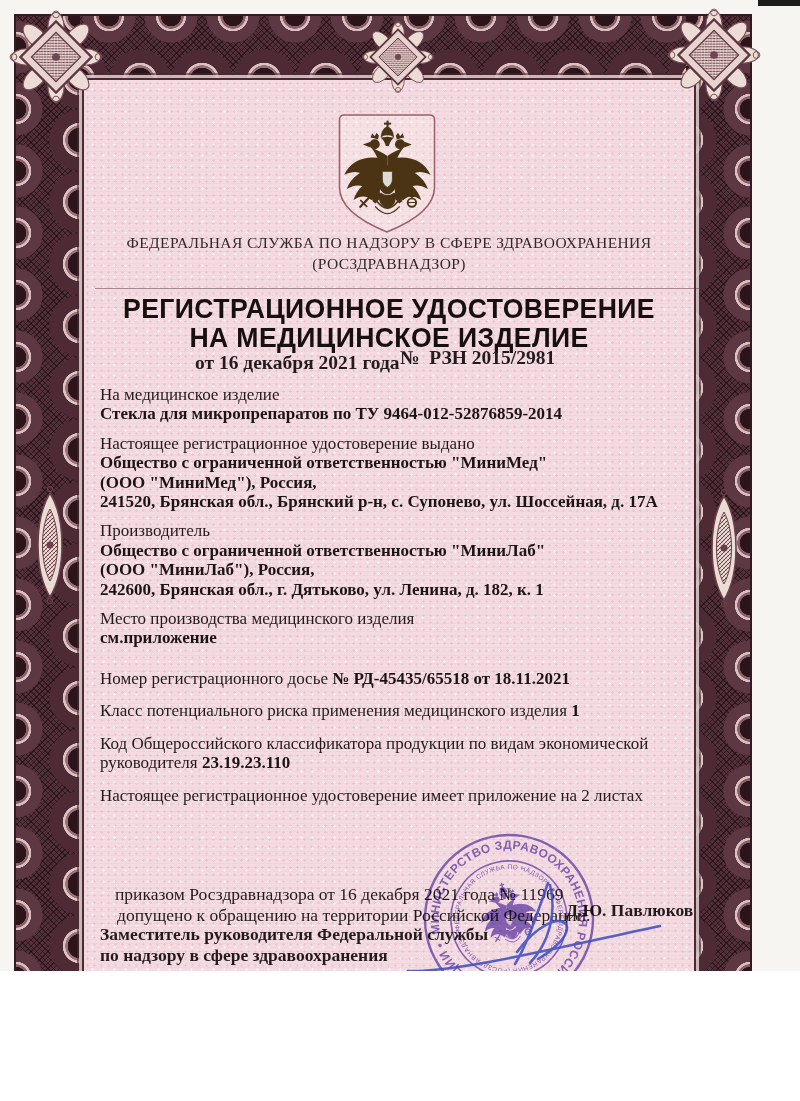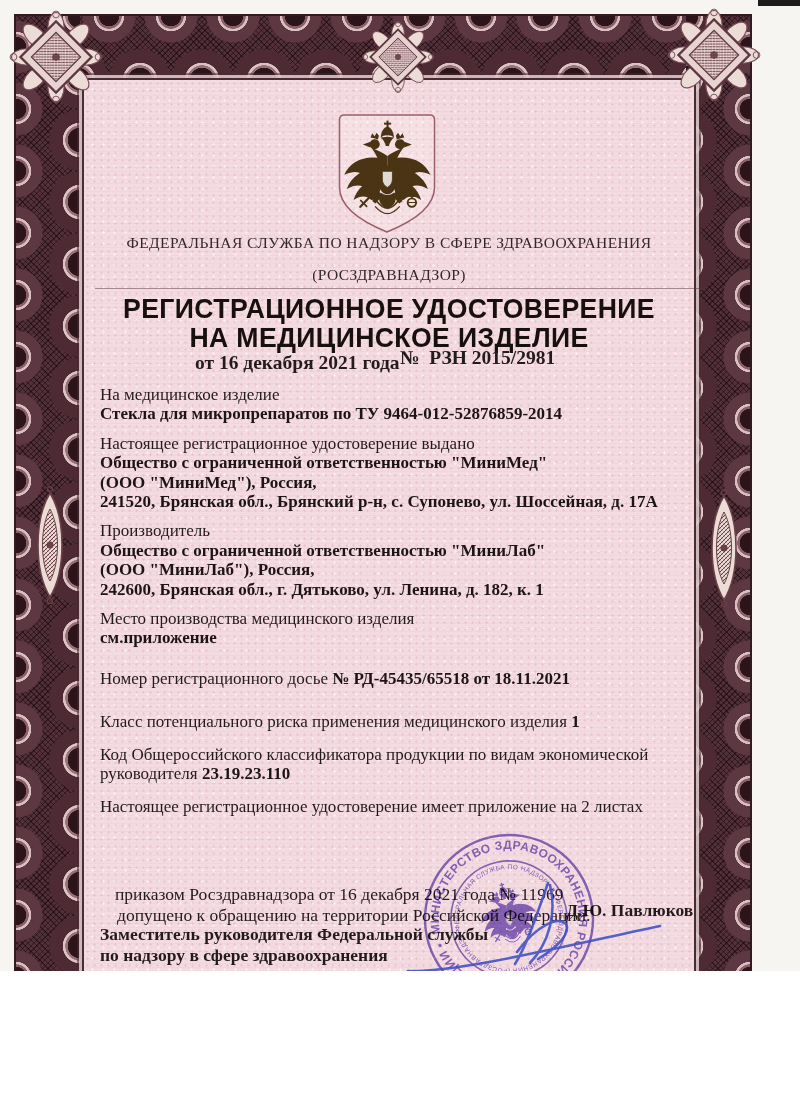--- a/index.html
+++ b/index.html
@@ -205,21 +205,21 @@
     </svg>
 
   <svg class="abs" style="left:330px;top:111px" width="114" height="126" viewBox="0 0 120 132">
     <path d="M10,9 Q10,4 15,4 H105 Q110,4 110,9 V80 Q110,107 60,127 Q10,107 10,80 Z" fill="rgba(255,244,246,.22)" stroke="#9c5f68" stroke-width="1.6"></path>
     <g style="color:#4a3413">
         <use href="#eagle-shape" transform="translate(7,8) scale(0.89)"></use>
       </g>
   </svg>
 
   <div class="abs agency-line" style="top:234px">ФЕДЕРАЛЬНАЯ СЛУЖБА ПО НАДЗОРУ В СФЕРЕ ЗДРАВООХРАНЕНИЯ</div>
-  <div class="abs agency-line" style="top:266px">(РОСЗДРАВНАДЗОР)</div>
+  <div class="abs agency-line" style="top:255px">(РОСЗДРАВНАДЗОР)</div>
   <div class="abs divider"></div>
 
   <div class="abs cert-title" style="top:293px">РЕГИСТРАЦИОННОЕ УДОСТОВЕРЕНИЕ</div>
   <div class="abs cert-title" style="top:322px">НА МЕДИЦИНСКОЕ ИЗДЕЛИЕ</div>
   <div class="abs serif-bold" style="left:195px;top:352px;font-size:19.5px">от 16 декабря 2021 года</div>
   <div class="abs serif-bold" style="left:400px;top:347px;font-size:19.5px;white-space:pre">№  РЗН 2015/2981</div>
 
   <div class="abs body-block">
     <p>
       <span>На медицинское изделие</span><br>
@@ -238,21 +238,21 @@
       <span class="b">242600, Брянская обл., г. Дятьково, ул. Ленина, д. 182, к. 1</span>
     </p>
     <p>
       <span>Место производства медицинского изделия</span><br>
       <span class="b">см.приложение</span>
     </p>
     <p style="margin-top:21px">
       <span>Номер регистрационного досье</span>
       <span class="b">№ РД-45435/65518 от 18.11.2021</span>
     </p>
-    <p style="margin-top:24px">
+    <p style="margin-top:13px">
       <span>Класс потенциального риска применения медицинского изделия</span>
       <span class="b">1</span>
     </p>
     <p style="margin-top:13px">
       <span>Код Общероссийского классификатора продукции по видам экономической</span><br>
       <span>руководителя</span>
       <span class="b">23.19.23.110</span>
     </p>
     <p style="margin-top:13px">
       <span>Настоящее регистрационное удостоверение имеет приложение на 2 листах</span>

